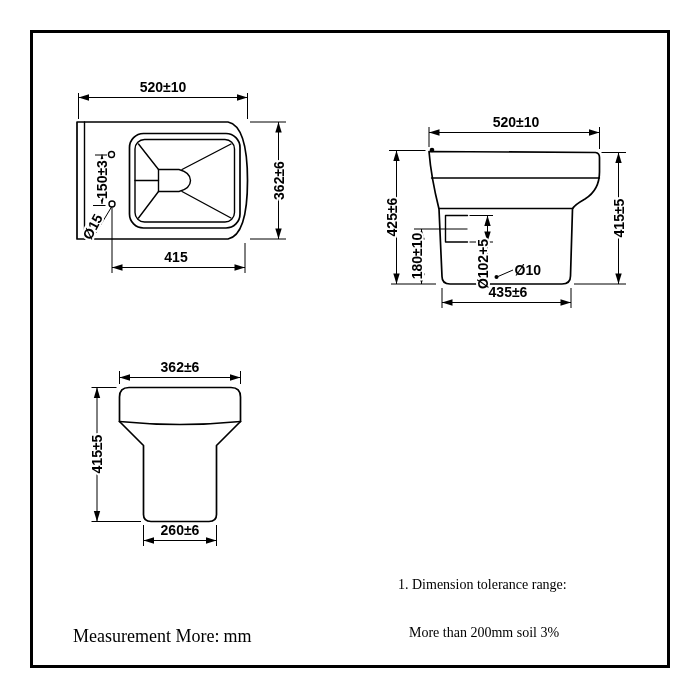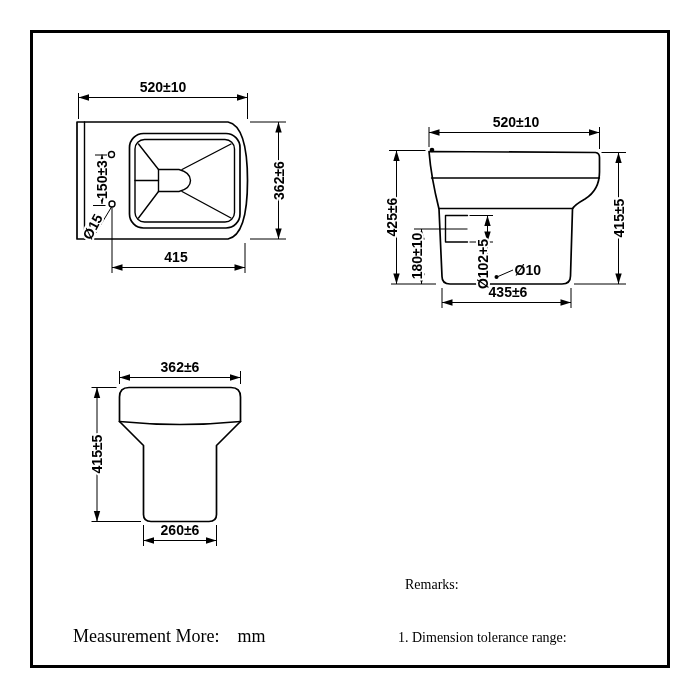--- a/index.html
+++ b/index.html
@@ -23,21 +23,21 @@
     position:absolute;left:398px;top:545px;color:#000;
     font-family:"Liberation Serif",serif;font-size:14px;line-height:16px;
     white-space:pre;
   }
   .remarks .title{padding-left:7px;margin-bottom:5px;}
   .remarks .l1{padding-left:11px;}
   .units{
     position:absolute;left:55px;top:605px;color:#000;
     font-family:"Liberation Serif",serif;font-size:18px;white-space:pre;
   }
-  .units .val{margin-left:18px;}
+  .units .val{margin-left:4px;}
 </style>
 </head>
 <body>
 
 <div class="page">
   <div class="frame"></div>
 
   <svg class="drawing" viewBox="0 0 700 700" xmlns="http://www.w3.org/2000/svg">
     <defs>
       <marker id="ar" markerUnits="userSpaceOnUse" markerWidth="12" markerHeight="10" refX="11" refY="5" orient="auto-start-reverse">
@@ -130,22 +130,22 @@
       <line class="dl" x1="97" y1="387.5" x2="97" y2="521.5" marker-start="url(#ar)" marker-end="url(#ar)"></line>
       <text class="dim halo" x="97" y="454" dy="5" text-anchor="middle" transform="rotate(-90 97 454)">415±5</text>
 
       <path class="dl" d="M143.5,525 V546 M216.5,525 V546"></path>
       <line class="dl" x1="143.5" y1="540.5" x2="216.5" y2="540.5" marker-start="url(#ar)" marker-end="url(#ar)"></line>
       <text class="dim" x="180" y="535" text-anchor="middle">260±6</text>
     </g>
   </svg>
 
   <div class="remarks">
-    <div class="title">Remarks:</div>
     <div class="l0">1. Dimension tolerance range:</div>
+    <div class="l1">More than 200mm soil 3%</div>
     
     
     
     
   </div>
 
   <div class="units">
     <span>Measurement More:</span><span class="val">mm</span>
   </div>
 </div>

